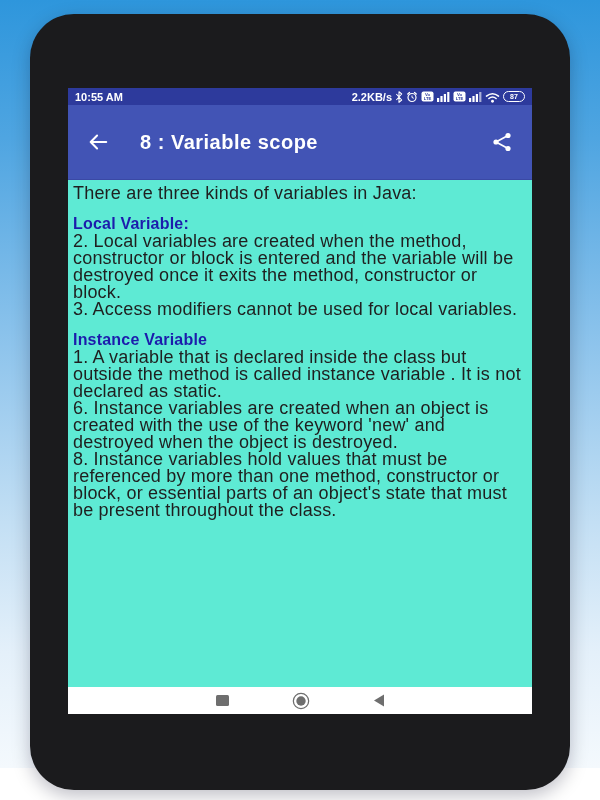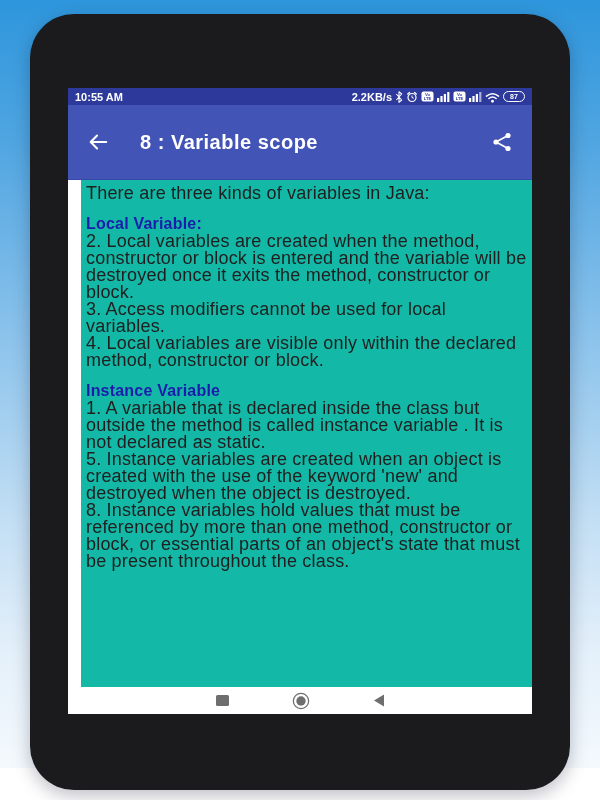--- a/index.html
+++ b/index.html
@@ -39,23 +39,23 @@
     display:flex;align-items:center;padding:16px 18px;
     border-bottom:1px solid #3a49a5;
   }
   .appbar .back{cursor:pointer;display:block;}
   .appbar .title{
     margin-left:30px;font-size:20px;font-weight:bold;letter-spacing:.5px;
   }
   .appbar .share{margin-left:auto;cursor:pointer;display:block;}
   
   .content{
-    flex:1 1 auto;overflow:hidden;background:#14b8a6;color:#1f1f1f;
+    flex:1 1 auto;overflow:hidden;background:#5eead4;color:#1f1f1f;
     padding:3px 4px 0 5px;
-    font-size:18px;line-height:17px;letter-spacing:.2px;margin-left:13px;
+    font-size:18px;line-height:17px;letter-spacing:.2px;
   }
   .content p{margin:0;}
   .content h2{
     margin:13px 0 0 0;font-size:16px;line-height:18px;
     color:#1c1cac;font-weight:bold;letter-spacing:.2px;
   }
   .content .intro{margin-top:2px;}
   
   .navbar{
     flex:0 0 27px;height:27px;background:#ffffff;
@@ -127,25 +127,24 @@
           <path d="M6 12 L18 5.5 M6 12 L18 18.5" stroke="#fff" stroke-width="1.8"></path>
         </svg>
       </div>
 
       <div class="content">
         <p class="intro">There are three kinds of variables in Java:</p>
 
         <h2>Local Variable:</h2>
         <p>2. Local variables are created when the method, constructor or block is entered and the variable will be destroyed once it exits the method, constructor or block.</p>
         <p>3. Access modifiers cannot be used for local variables.</p>
-        <p>4. Local variables are visible only within the declared method, constructor or block.</p>
 
         <h2>Instance Variable</h2>
         <p>1. A variable that is declared inside the class but outside the method is called instance variable . It is not declared as static.</p>
-        <p>5. Instance variables are created when an object is created with the use of the keyword 'new' and destroyed when the object is destroyed.</p>
+        <p>6. Instance variables are created when an object is created with the use of the keyword 'new' and destroyed when the object is destroyed.</p>
         <p>8. Instance variables hold values that must be referenced by more than one method, constructor or block, or essential parts of an object's state that must be present throughout the class.</p>
       </div>
 
       <div class="navbar">
         <svg width="15" height="13" viewBox="0 0 15 13">
           <rect x="1" y="1" width="13" height="11" rx="1.5" fill="#6e6e6e"></rect>
         </svg>
         <svg width="18" height="18" viewBox="0 0 20 20">
           <circle cx="10" cy="10" r="8.5" fill="none" stroke="#6e6e6e" stroke-width="1.4"></circle>
           <circle cx="10" cy="10" r="5.2" fill="#6e6e6e"></circle>

